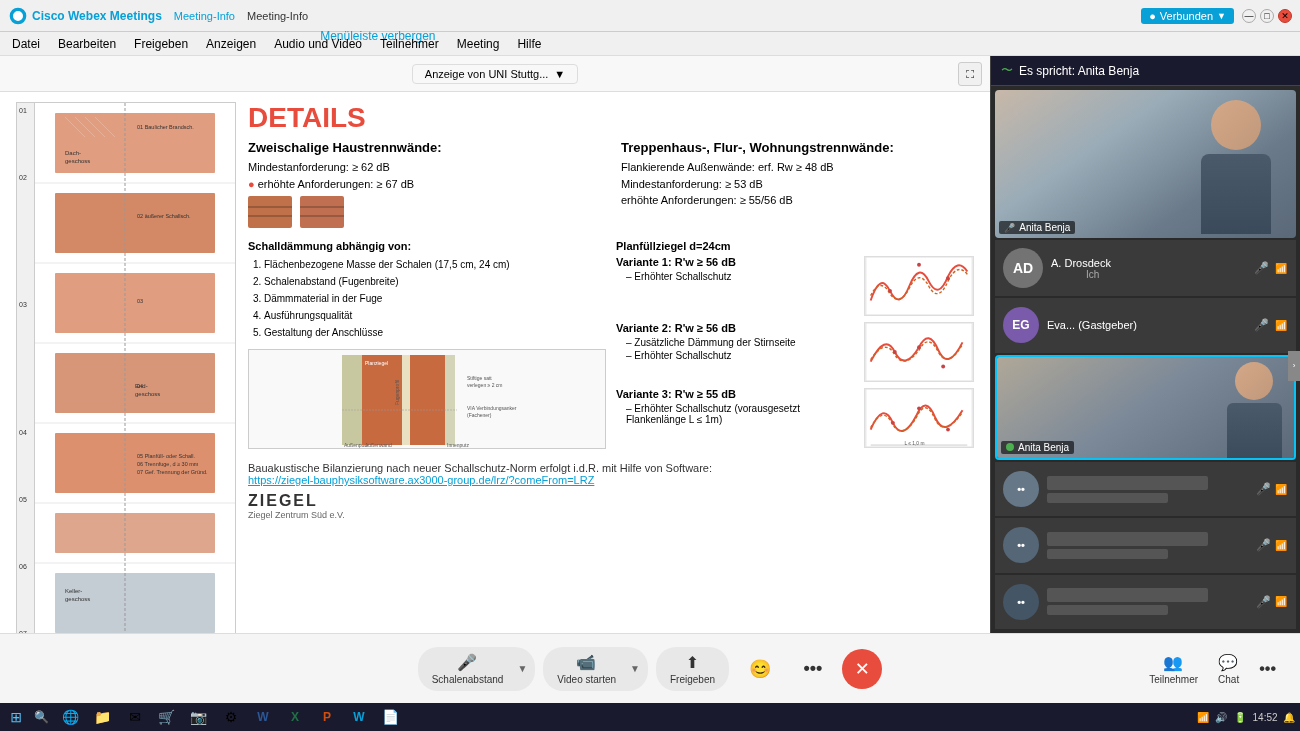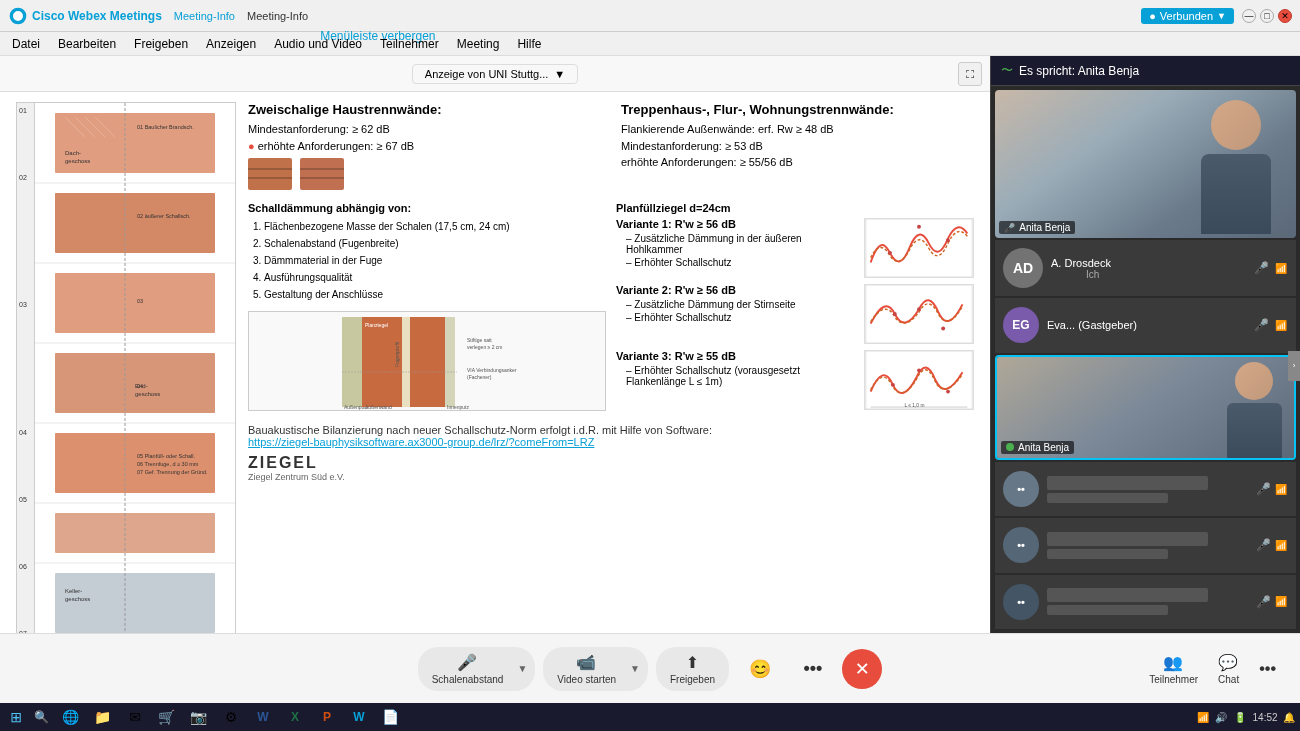--- a/index.html
+++ b/index.html
@@ -561,20 +561,21 @@
                 <text x="102" y="363" font-size="5.5" fill="#333">06 Trennfuge, d ≥ 30 mm</text>
                 <text x="102" y="371" font-size="5.5" fill="#333">07 Gef. Trennung der Gründ.</text>
 
                 <line x1="90" y1="0" x2="90" y2="540" stroke="#999" stroke-width="1" stroke-dasharray="3,2"></line>
               </svg>
             </div>
           </div>
 
           <div style="flex:1;">
 
+            <div class="slide-title">DETAILS</div>
 
             <div style="display:flex; gap:20px; margin-bottom:8px;">
 
               <div style="flex:1;">
                 <div class="section-title">Zweischalige Haustrennwände:</div>
                 <div class="req-text">Mindestanforderung: ≥ 62 dB</div>
                 <div class="req-text">
                   <span style="color:#e74c3c;">●</span>
                   <span>erhöhte Anforderungen: ≥ 67 dB</span>
                 </div>
@@ -640,21 +641,20 @@
                   </svg>
                 </div>
               </div>
 
               <div class="panel-right">
                 <div style="font-size:11px; font-weight:bold; margin-bottom:4px;">Planfüllziegel d=24cm</div>
 
                 <div class="variant-row" style="margin-bottom:6px;">
                   <div style="flex:1;">
                     <div class="variant-title">Variante 1: R'w ≥ 56 dB</div>
-                    <div class="variant-item">– <span>Zusätzliche Dämmung in der äußeren Hohlkammer</span></div>
                     <div class="variant-item">– <span>Erhöhter Schallschutz</span></div>
                   </div>
                   <svg class="wave-chart" viewBox="0 0 110 60">
                     <rect width="110" height="60" fill="#fff" stroke="#ddd"></rect>
 
                     <path d="M5,45 Q15,15 25,35 Q35,55 45,30 Q55,5 65,25 Q75,45 85,20 Q95,0 105,15" stroke="#e74c3c" stroke-width="2" fill="none"></path>
                     <path d="M5,40 Q15,20 25,38 Q35,52 45,32 Q55,12 65,30 Q75,48 85,25 Q95,5 105,18" stroke="#cc6622" stroke-width="1.5" fill="none" stroke-dasharray="3,2"></path>
 
                     <circle cx="25" cy="35" r="2" fill="#c84444"></circle>
                     <circle cx="55" cy="8" r="2" fill="#c84444"></circle>

